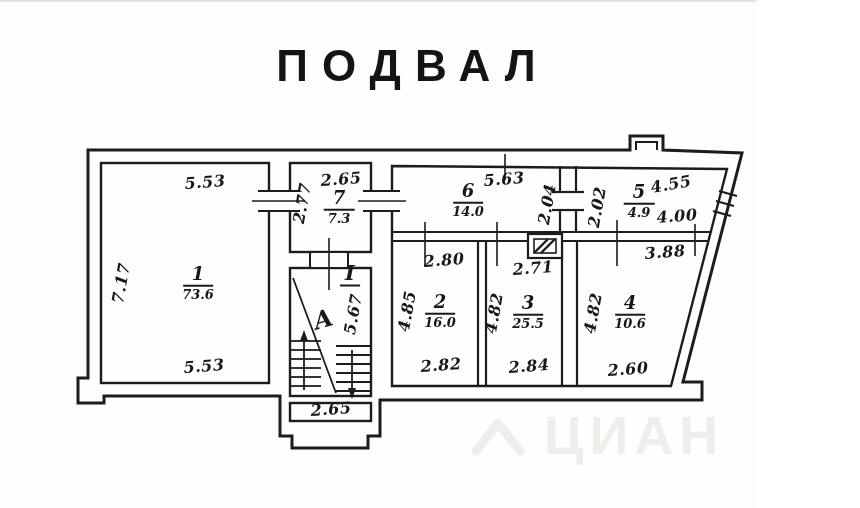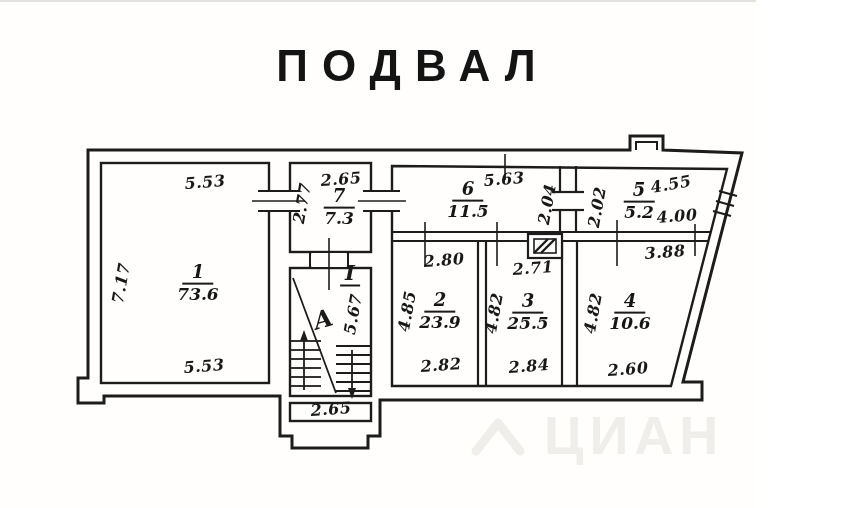--- a/index.html
+++ b/index.html
@@ -18,21 +18,21 @@
     position:absolute;font-style:italic;font-weight:600;font-size:16px;
     letter-spacing:.5px;white-space:nowrap;color:#181818;
   }
   .dim{transform:translate(-50%,-50%) rotate(-4deg);}
   .dimv{transform:translate(-50%,-50%) rotate(-80deg);}
   .rlabel{
     position:absolute;transform:translate(-50%,-50%);text-align:center;
     font-style:italic;font-weight:600;color:#161616;line-height:1.05;
   }
   .rnum{display:inline-block;font-size:18px;border-bottom:2px solid #1a1a1a;padding:0 9px 1px;}
-  .rarea{font-size:17px;margin-top:1px;}
+  .rarea{font-size:13px;margin-top:1px;}
   .stair-num{
     position:absolute;transform:translate(-50%,-50%);font-style:italic;font-weight:700;
     font-size:21px;border-bottom:2px solid #1a1a1a;padding:0 5px;
   }
   .stair-letter{
     position:absolute;transform:translate(-50%,-50%) rotate(-16deg);
     font-style:italic;font-weight:600;font-size:24px;
   }
   .watermark{
     position:absolute;left:470px;top:400px;width:300px;height:70px;
@@ -169,37 +169,37 @@
   <div class="dimv" style="left:302px;top:203px">2.77</div>
   <div class="rlabel" style="left:339px;top:207px">
     <div class="rnum">7</div>
     <div class="rarea">7.3</div>
   </div>
 
   <div class="dim" style="left:504px;top:179px">5.63</div>
   <div class="dimv" style="left:547px;top:204px">2.04</div>
   <div class="rlabel" style="left:468px;top:200px">
     <div class="rnum">6</div>
-    <div class="rarea">11.5</div>
+    <div class="rarea">14.0</div>
   </div>
 
   <div class="dim" style="left:671px;top:184px;transform:translate(-50%,-50%) rotate(-10deg)">4.55</div>
   <div class="dimv" style="left:597px;top:207px">2.02</div>
   <div class="dim" style="left:677px;top:216px">4.00</div>
   <div class="rlabel" style="left:639px;top:201px">
     <div class="rnum">5</div>
-    <div class="rarea">5.2</div>
+    <div class="rarea">4.9</div>
   </div>
 
   <div class="dim" style="left:444px;top:260px">2.80</div>
   <div class="dimv" style="left:407px;top:311px">4.85</div>
   <div class="dim" style="left:441px;top:365px">2.82</div>
   <div class="rlabel" style="left:440px;top:311px">
     <div class="rnum">2</div>
-    <div class="rarea">23.9</div>
+    <div class="rarea">16.0</div>
   </div>
 
   <div class="dim" style="left:533px;top:268px">2.71</div>
   <div class="dimv" style="left:494px;top:313px">4.82</div>
   <div class="dim" style="left:529px;top:366px">2.84</div>
   <div class="rlabel" style="left:528px;top:312px">
     <div class="rnum">3</div>
     <div class="rarea">25.5</div>
   </div>
 

